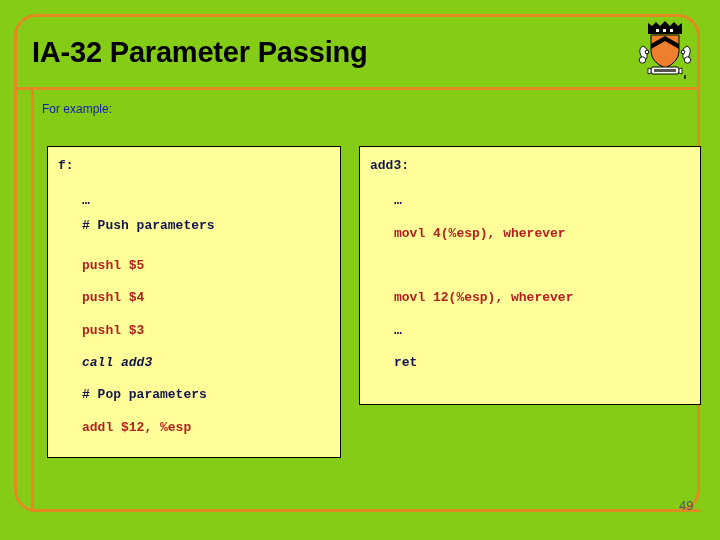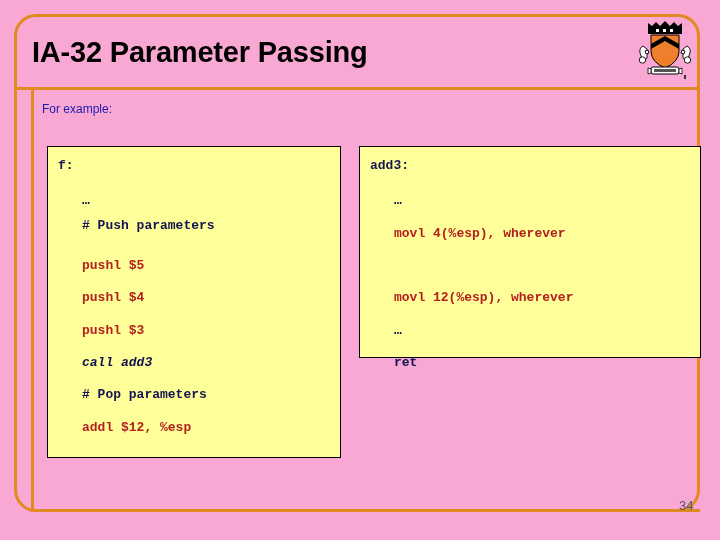--- a/index.html
+++ b/index.html
@@ -12,21 +12,21 @@
     width: 720px;
     height: 540px;
     overflow: hidden;
     font-family: "Liberation Sans", sans-serif;
   }
 
   .slide {
     position: relative;
     width: 720px;
     height: 540px;
-    background: #f9a8d4;
+    background: #84cc16;
   }
 
   
   .frame-outer {
     position: absolute;
     left: 14px;
     top: 14px;
     width: 686px;
     height: 498px;
     border: 3px solid #e08a20;
@@ -100,21 +100,21 @@
   .code-box {
     position: absolute;
     background: #ffff99;
     border: 1px solid #000000;
     box-sizing: border-box;
     font-family: "Liberation Mono", "DejaVu Sans Mono", monospace;
     font-size: 13px;
     font-weight: bold;
   }
   .code-box.left  { left: 47px;  top: 146px; width: 294px; height: 312px; }
-  .code-box.right { left: 359px; top: 146px; width: 342px; height: 212px; }
+  .code-box.right { left: 359px; top: 146px; width: 342px; height: 259px; }
 
   .code-line {
     position: absolute;
     white-space: pre;
     line-height: 1;
   }
   .c-navy { color: #141452; }
   .c-red  { color: #b42020; }
 
   
@@ -192,15 +192,15 @@
 
   <div class="code-box right" id="box-1">
       <div class="code-line c-navy" style="left: 10px; top: 12px;">add3:</div>
       <div class="code-line c-navy" style="left: 34px; top: 47px;">…</div>
       <div class="code-line c-red" style="left: 34px; top: 80px;">movl 4(%esp), wherever</div>
       <div class="code-line c-red" style="left: 34px; top: 144px;">movl 12(%esp), wherever</div>
       <div class="code-line c-navy" style="left: 34px; top: 177px;">…</div>
       <div class="code-line c-navy" style="left: 34px; top: 209px;">ret</div>
     </div>
 
-  <div class="page-num">34</div>
+  <div class="page-num">49</div>
 
 </div>
 
 </body></html>

